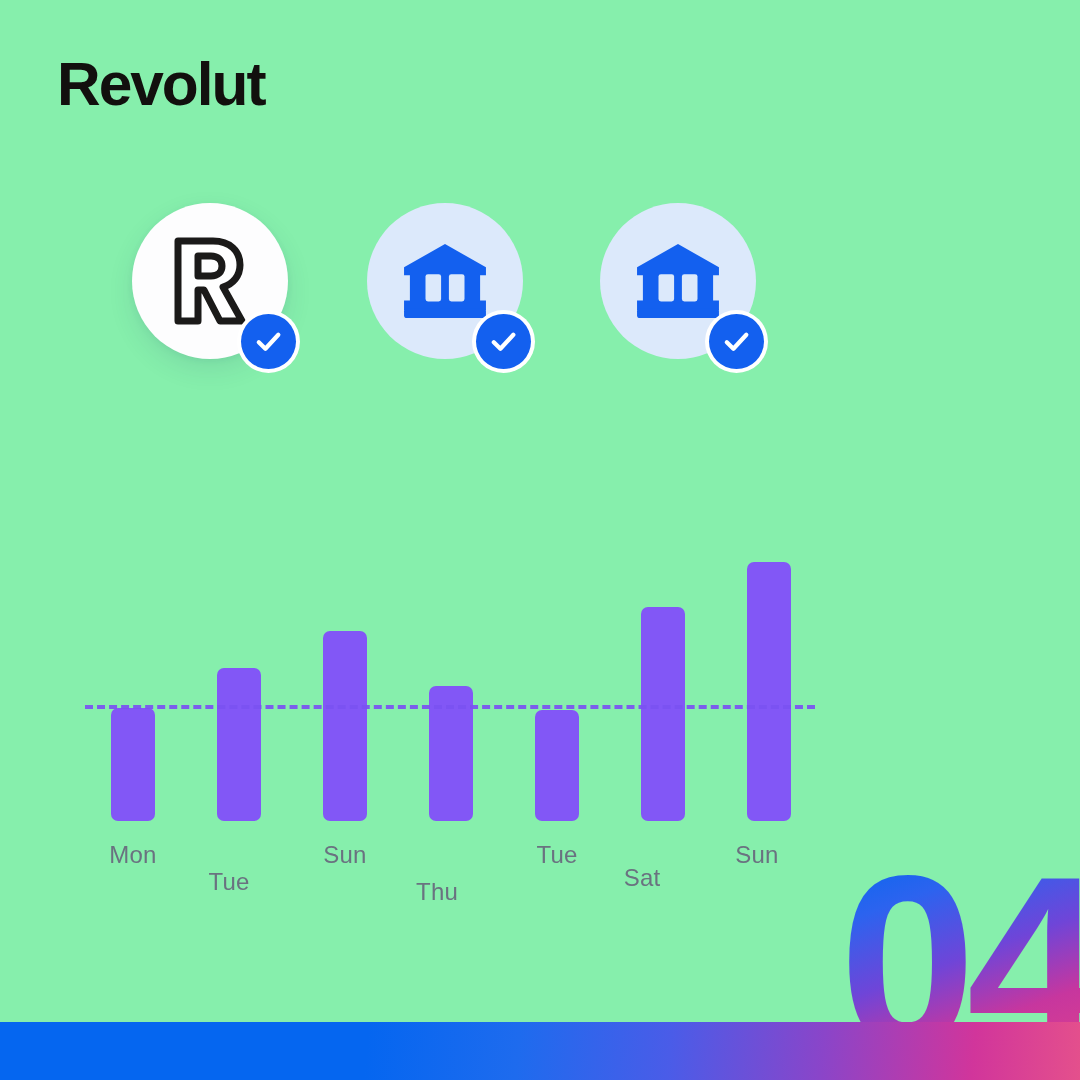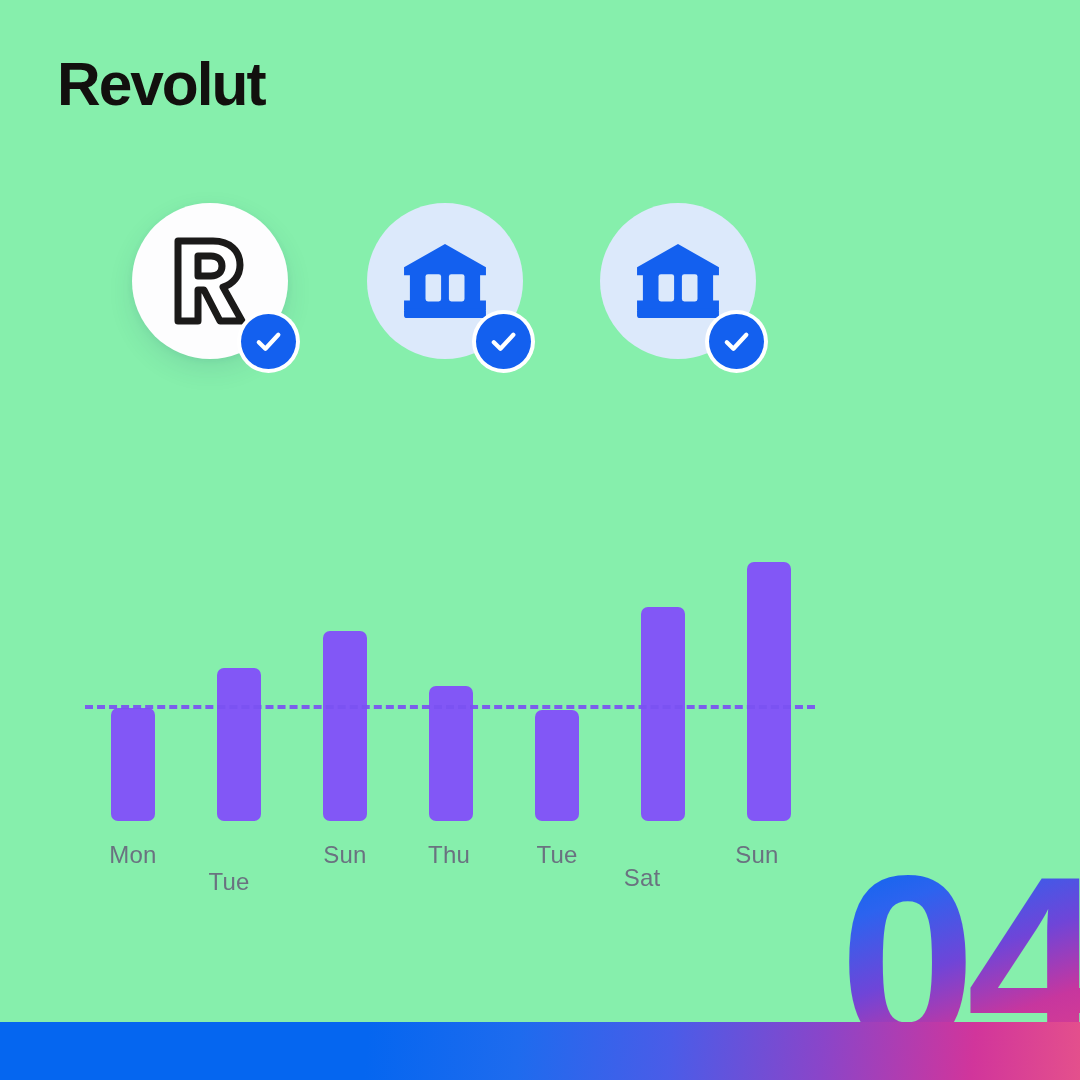--- a/index.html
+++ b/index.html
@@ -208,21 +208,21 @@
 
   <div id="chart">
     <div id="chart-plot">
         <div class="bar" style="left: 111px; width: 44px; height: 113px; top: 708px; background: rgb(130, 87, 246);"></div>
         <div class="daylabel" style="left: 73px; color: rgb(106, 114, 128);">Mon</div>
         <div class="bar" style="left: 217px; width: 44px; height: 153px; top: 668px; background: rgb(130, 87, 246);"></div>
         <div class="daylabel" style="left: 169px; color: rgb(106, 114, 128); margin-top: 27px;">Tue</div>
         <div class="bar" style="left: 323px; width: 44px; height: 190px; top: 631px; background: rgb(130, 87, 246);"></div>
         <div class="daylabel" style="left: 285px; color: rgb(106, 114, 128);">Sun</div>
         <div class="bar" style="left: 429px; width: 44px; height: 135px; top: 686px; background: rgb(130, 87, 246);"></div>
-        <div class="daylabel" style="left: 389px; color: rgb(106, 114, 128);">Thu</div>
+        <div class="daylabel" style="left: 377px; color: rgb(106, 114, 128); margin-top: 37px;">Thu</div>
         <div class="bar" style="left: 535px; width: 44px; height: 111px; top: 710px; background: rgb(130, 87, 246);"></div>
         <div class="daylabel" style="left: 497px; color: rgb(106, 114, 128);">Tue</div>
         <div class="bar" style="left: 641px; width: 44px; height: 214px; top: 607px; background: rgb(130, 87, 246);"></div>
         <div class="daylabel" style="left: 582px; color: rgb(106, 114, 128); margin-top: 23px;">Sat</div>
         <div class="bar" style="left: 747px; width: 44px; height: 259px; top: 562px; background: rgb(130, 87, 246);"></div>
         <div class="daylabel" style="left: 697px; color: rgb(106, 114, 128);">Sun</div>
       </div>
     <div id="avgline" style="top: 705px; border-top-color: rgb(123, 82, 242);"></div>
   </div>
 

